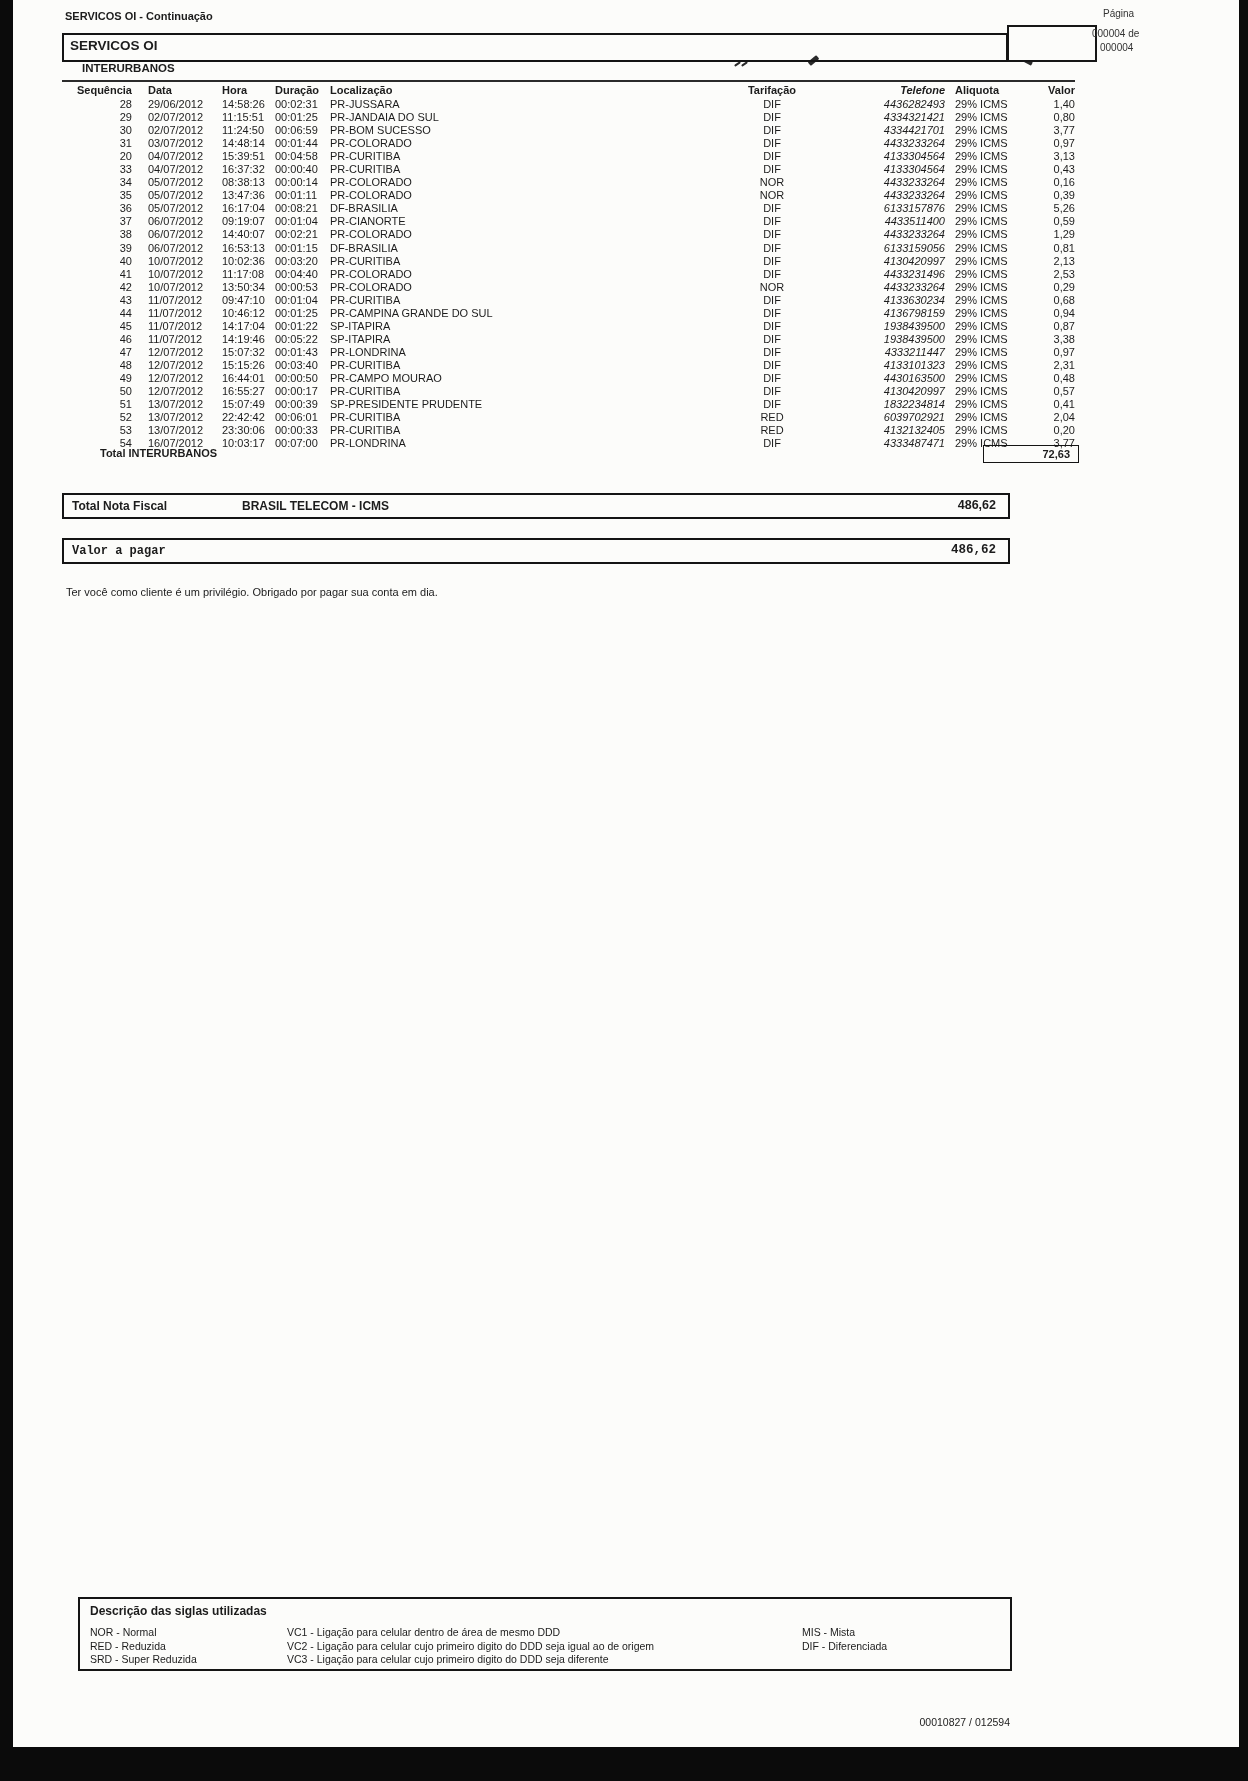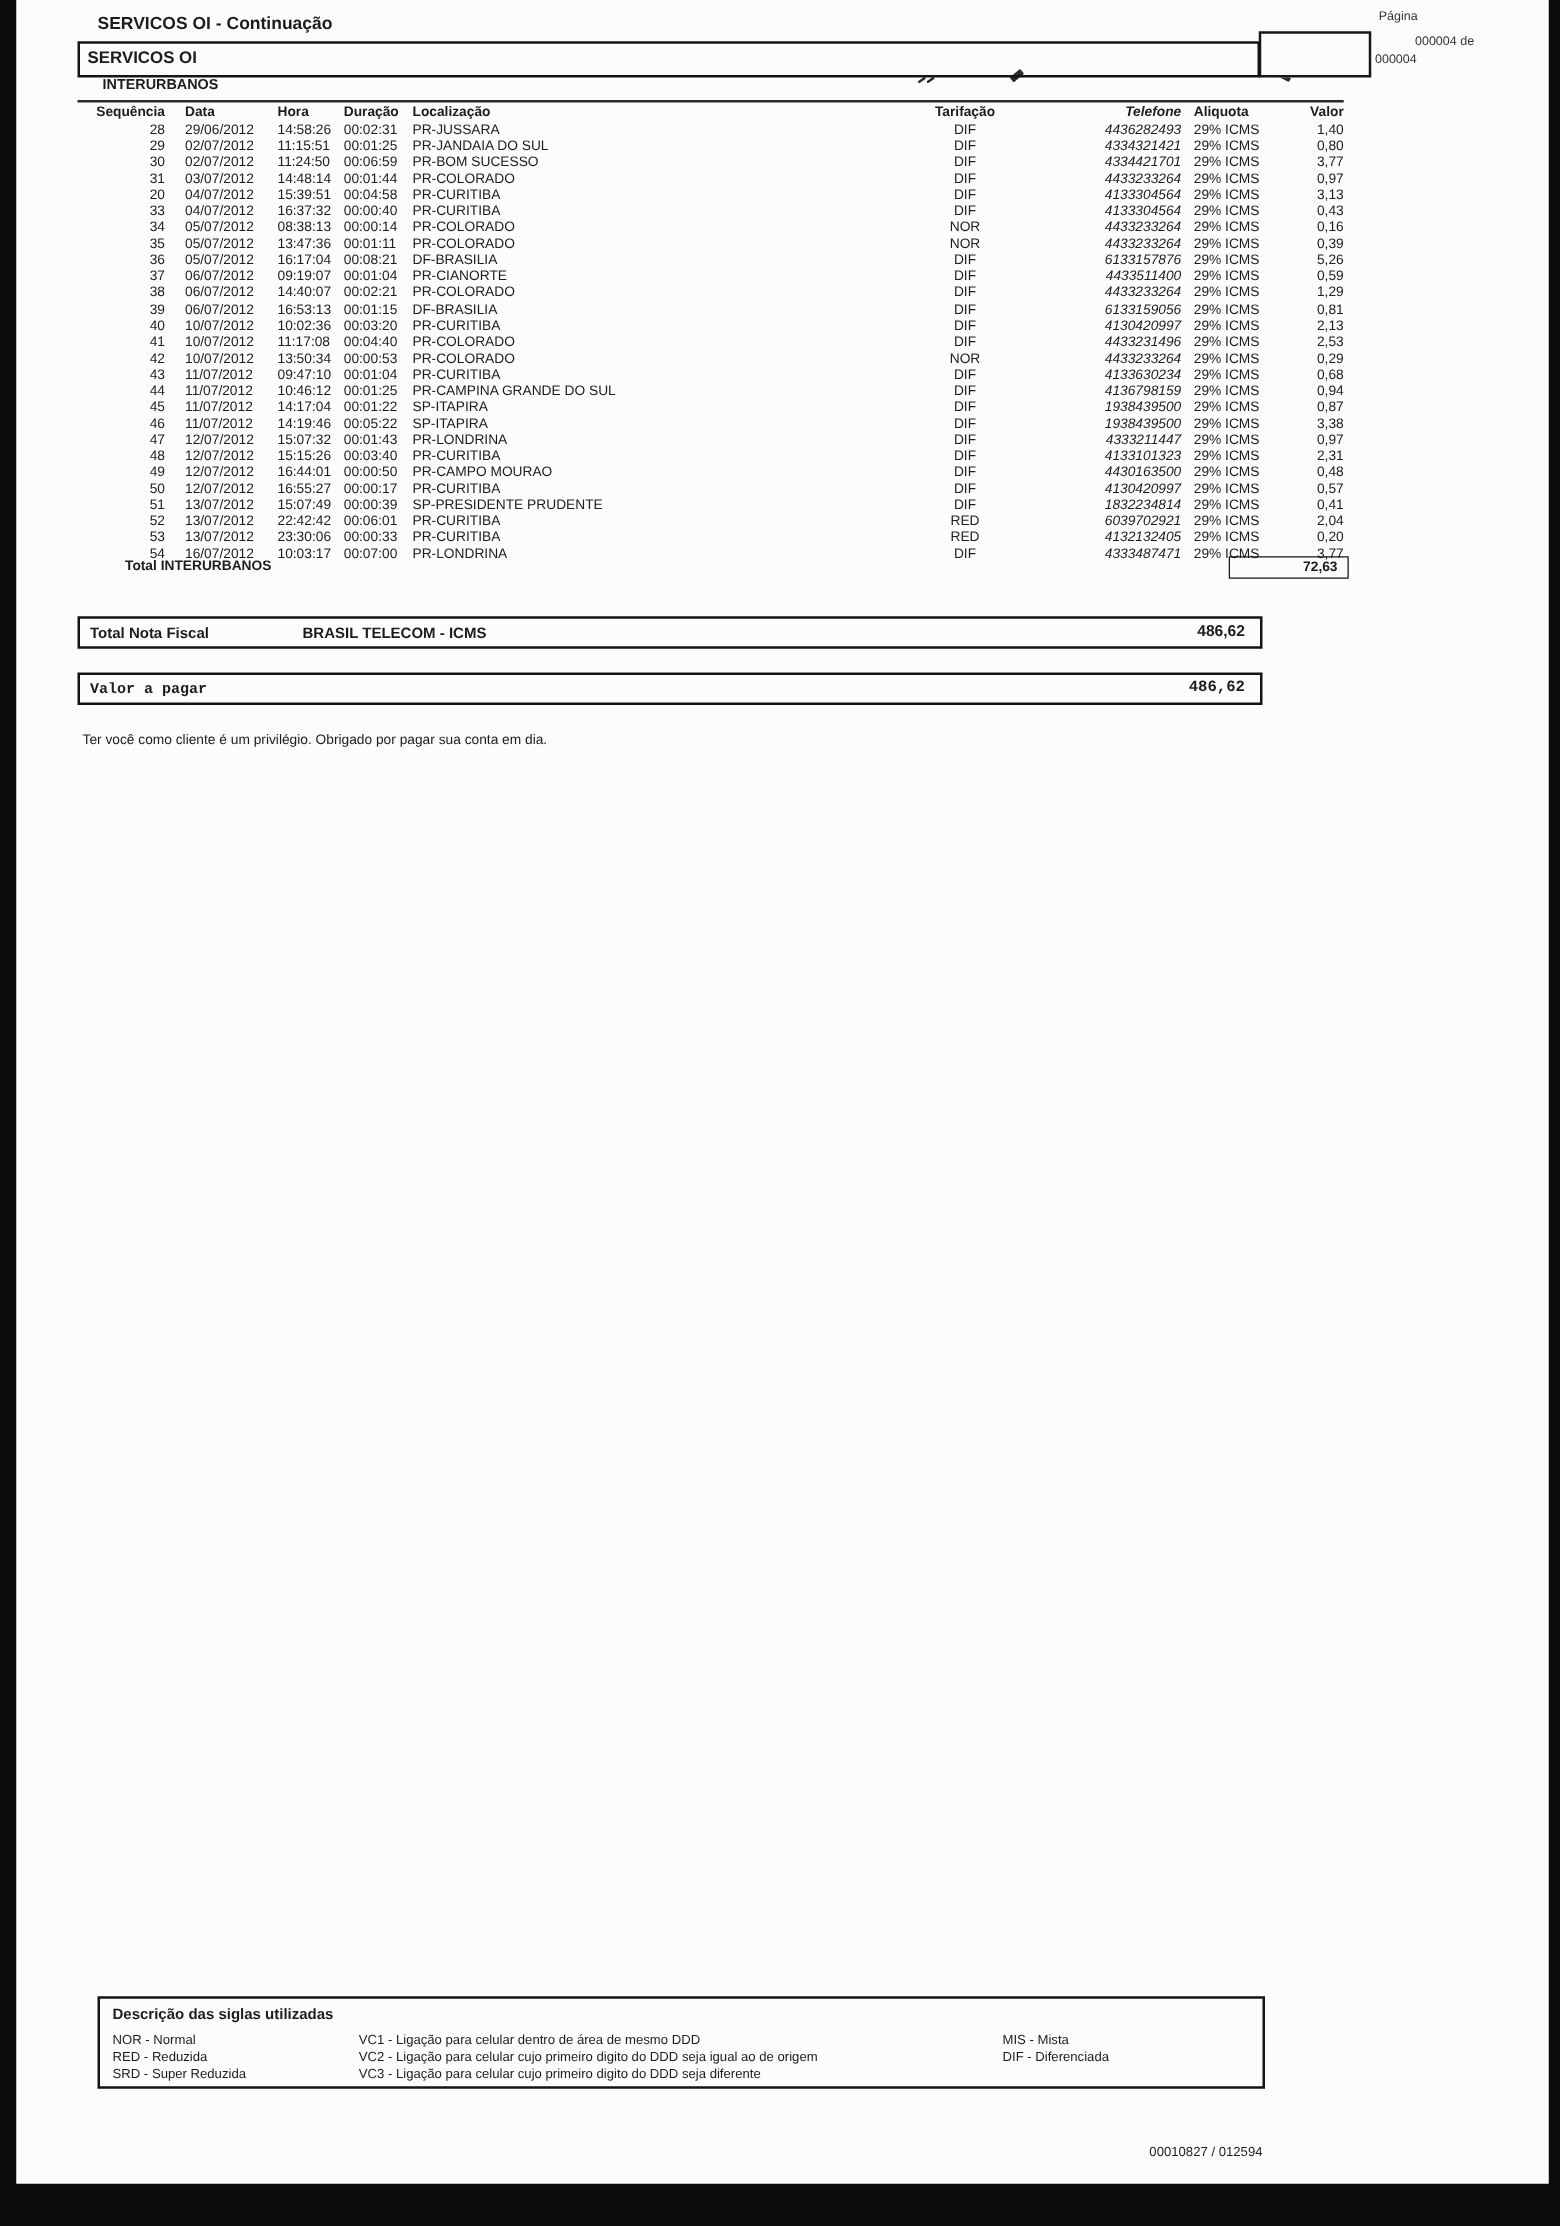--- a/index.html
+++ b/index.html
@@ -12,24 +12,24 @@
   .abs{position:absolute;white-space:nowrap;}
   .b{font-weight:bold;}
   
   .strip{position:absolute;background:#0b0b0b;}
   .strip-left{left:0;top:0;width:13px;height:1781px;}
   .strip-right{left:1239px;top:0;width:9px;height:1781px;}
   .strip-bottom{left:0;top:1747px;width:1248px;height:34px;}
   
   .mark{position:absolute;background:#2a2a2a;border-radius:1px;}
   
-  .hdr-left{left:78px;top:10px;font-size:14px;}
+  .hdr-left{left:65px;top:10px;font-size:11px;}
   .pg-label{left:1103px;top:8px;font-size:10px;color:#333;}
   .pg-box{left:1007px;top:25px;width:86px;height:33px;border:2px solid #161616;background:#fcfcfa;}
-  .pg-l1{left:1132px;top:28px;font-size:10px;color:#333;}
+  .pg-l1{left:1092px;top:28px;font-size:10px;color:#333;}
   .pg-l2{left:1100px;top:42px;font-size:10px;color:#333;}
   
   .svc-box{left:62px;top:33px;width:942px;height:25px;border:2px solid #141414;}
   .svc-title{left:70px;top:38px;font-size:13.5px;}
   .subsec{left:64px;top:62px;font-size:11.5px;padding-left:18px;}
   .rule{left:62px;top:80px;width:1013px;height:2px;background:#2b2b2b;}
   
   .table{position:absolute;left:62px;top:84px;width:1020px;}
   .thead{position:relative;height:14px;}
   .thead .cell{font-weight:bold;}

